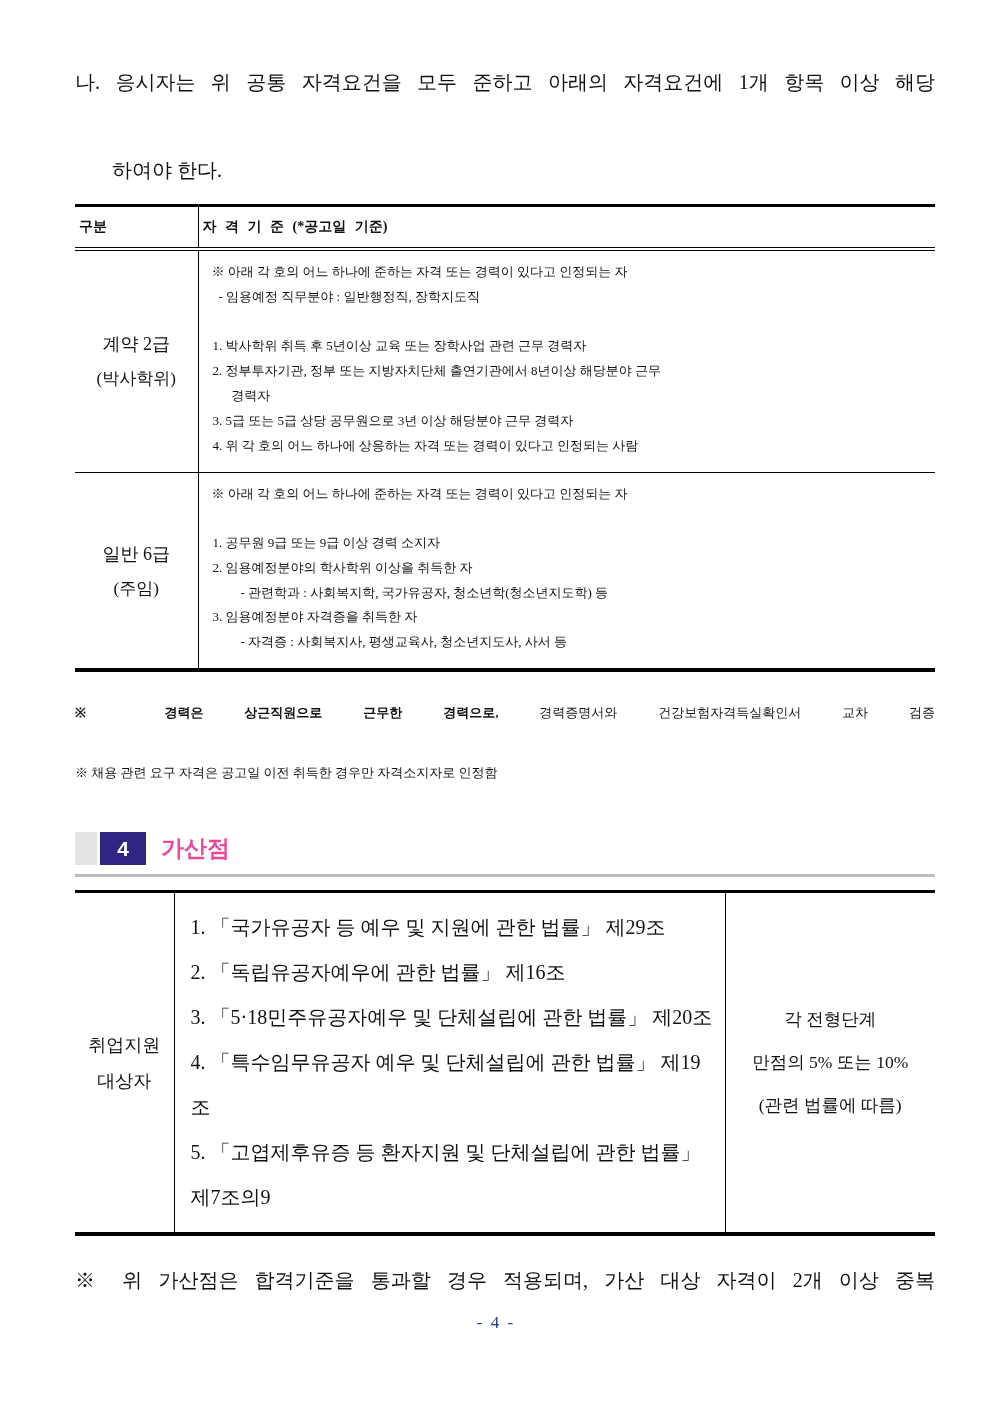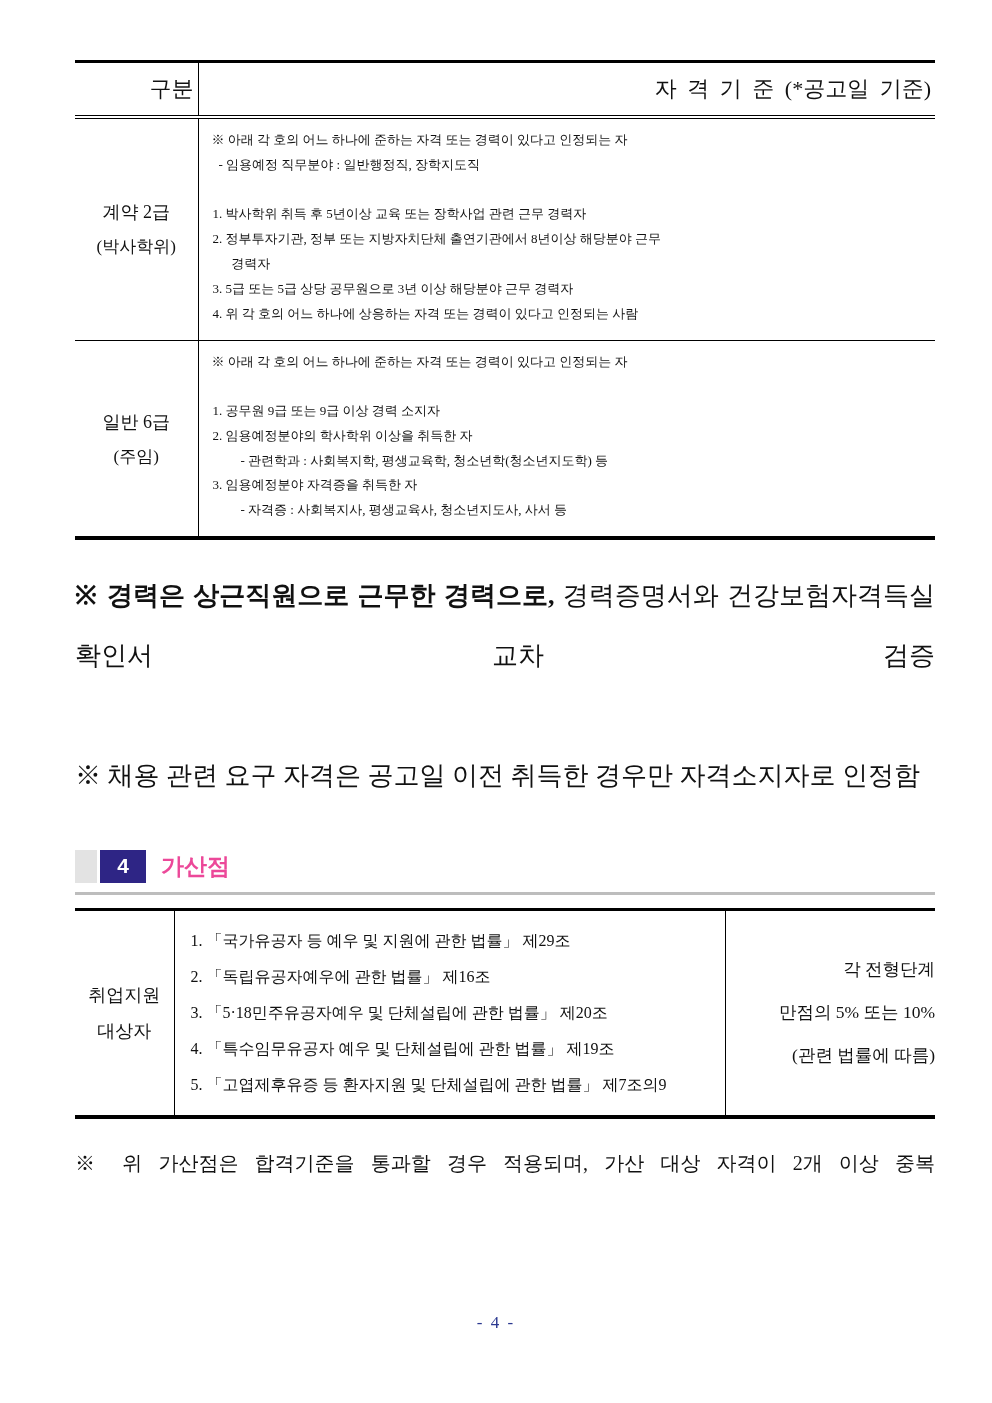--- a/index.html
+++ b/index.html
@@ -19,39 +19,39 @@
   .intro { font-size:20px; line-height:2.2; margin-bottom:12px; }
   .jline { text-align:justify; }
   .jline::after { content:""; display:inline-block; width:100%; height:0; }
   .intro-l2 { padding-left:37px; }
 
   
   table { width:100%; border-collapse:collapse; table-layout:fixed; }
   .doc-table { border-top:3px solid #000; border-bottom:4px solid #000; }
   .doc-table th {
     border-bottom:4px double #000;
-    font-weight:normal; font-size:22px;
-    padding:11px 4px; text-align:right;
+    font-weight:bold; font-size:14px;
+    padding:11px 4px; text-align:left;
     font-family:"Liberation Serif","DejaVu Serif",serif;
   }
   .v-div { border-left:1px solid #000; }
   .row-sep td { border-bottom:1px solid #000; }
   .cell-grade { text-align:center; vertical-align:middle; font-size:18px; line-height:2.0; }
   .cell-grade .sub { font-size:17px; }
   .cell-criteria { padding:9px 8px 13px 8px; font-size:13px; vertical-align:top; }
   .ln { line-height:1.92; }
   .ln.note { padding-left:5px; }
   .ln.dash { padding-left:12px; }
   .ln.item { padding-left:calc(6px + 1.45em); text-indent:-1.45em; }
   .ln.subdash { padding-left:34px; }
   .mt { margin-top:24px; }
   .th-spread { word-spacing:5px; }
 
   
-  .notes { margin-top:26px; font-size:26px; }
+  .notes { margin-top:26px; font-size:13px; }
   .note-line { line-height:2.3; }
   .b { font-weight:bold; }
 
   
   .section-header {
     display:flex; align-items:center;
     margin:44px 0 13px 0;
     padding-bottom:9px;
     border-bottom:3px solid #bdbdbd;
     font-family:"Liberation Sans","DejaVu Sans",sans-serif;
@@ -59,40 +59,44 @@
   .gray-chip { width:22px; height:33px; background:#e3e3e3; }
   .num-badge {
     width:46px; height:33px; margin-left:3px;
     background:#2e2585; color:#fff;
     display:flex; align-items:center; justify-content:center;
     font-size:21px; font-weight:bold;
   }
   .section-title { margin-left:15px; font-size:23px; font-weight:bold; color:#ec4899; }
 
   
-  .law { line-height:2.25; padding-left:6px; font-size:16px; }
+  .law { line-height:2.25; padding-left:6px; font-size:20px; }
   .laws-cell { padding:12px 8px 12px 10px; vertical-align:middle; }
-  .score-cell { text-align:right; vertical-align:middle; font-size:17.5px; line-height:2.45; }
+  .score-cell { text-align:center; vertical-align:middle; font-size:17.5px; line-height:2.45; }
 
   
   .footnote { margin-top:22px; font-size:20px; line-height:2.2; }
 
   
   .page-footer {
     position:absolute; left:0; right:0; bottom:70px;
     text-align:center; font-size:17px; color:#2b3990;
     letter-spacing:2px;
   }
 </style>
 </head>
 <body>
 
 <div class="page">
   <div class="content">
 
+    <div class="intro">
+      <div class="jline">나. 응시자는 위 공통 자격요건을 모두 준하고 아래의 자격요건에 1개 항목 이상 해당</div>
+      <div class="intro-l2">하여야 한다.</div>
+    </div>
 
     <table class="doc-table">
       <colgroup>
           <col style="width:123px">
           <col>
         </colgroup>
       <tbody>
           <tr>
         <th>구분</th>
         <th class="v-div th-spread">자 격 기 준 (*공고일 기준)</th>
@@ -114,21 +118,21 @@
       </tr>
       <tr>
         <td class="cell-grade">
           <div>일반 6급</div>
           <div class="sub">(주임)</div>
         </td>
         <td class="v-div cell-criteria">
           <div class="ln note">※ 아래 각 호의 어느 하나에 준하는 자격 또는 경력이 있다고 인정되는 자</div>
           <div class="ln item mt">1. 공무원 9급 또는 9급 이상 경력 소지자</div>
           <div class="ln item">2. 임용예정분야의 학사학위 이상을 취득한 자</div>
-          <div class="ln subdash">- 관련학과 : 사회복지학, 평생교육학, 청소년학(청소년지도학) 등</div>
+          <div class="ln subdash">- 관련학과 : 사회복지학, 국가유공자, 청소년학(청소년지도학) 등</div>
           <div class="ln item">3. 임용예정분야 자격증을 취득한 자</div>
           <div class="ln subdash">- 자격증 : 사회복지사, 평생교육사, 청소년지도사, 사서 등</div>
         </td>
       </tr>
     </tbody>
       </table>
 
     <div class="notes">
       <div class="note-line jline">
         <span class="b">※</span>

